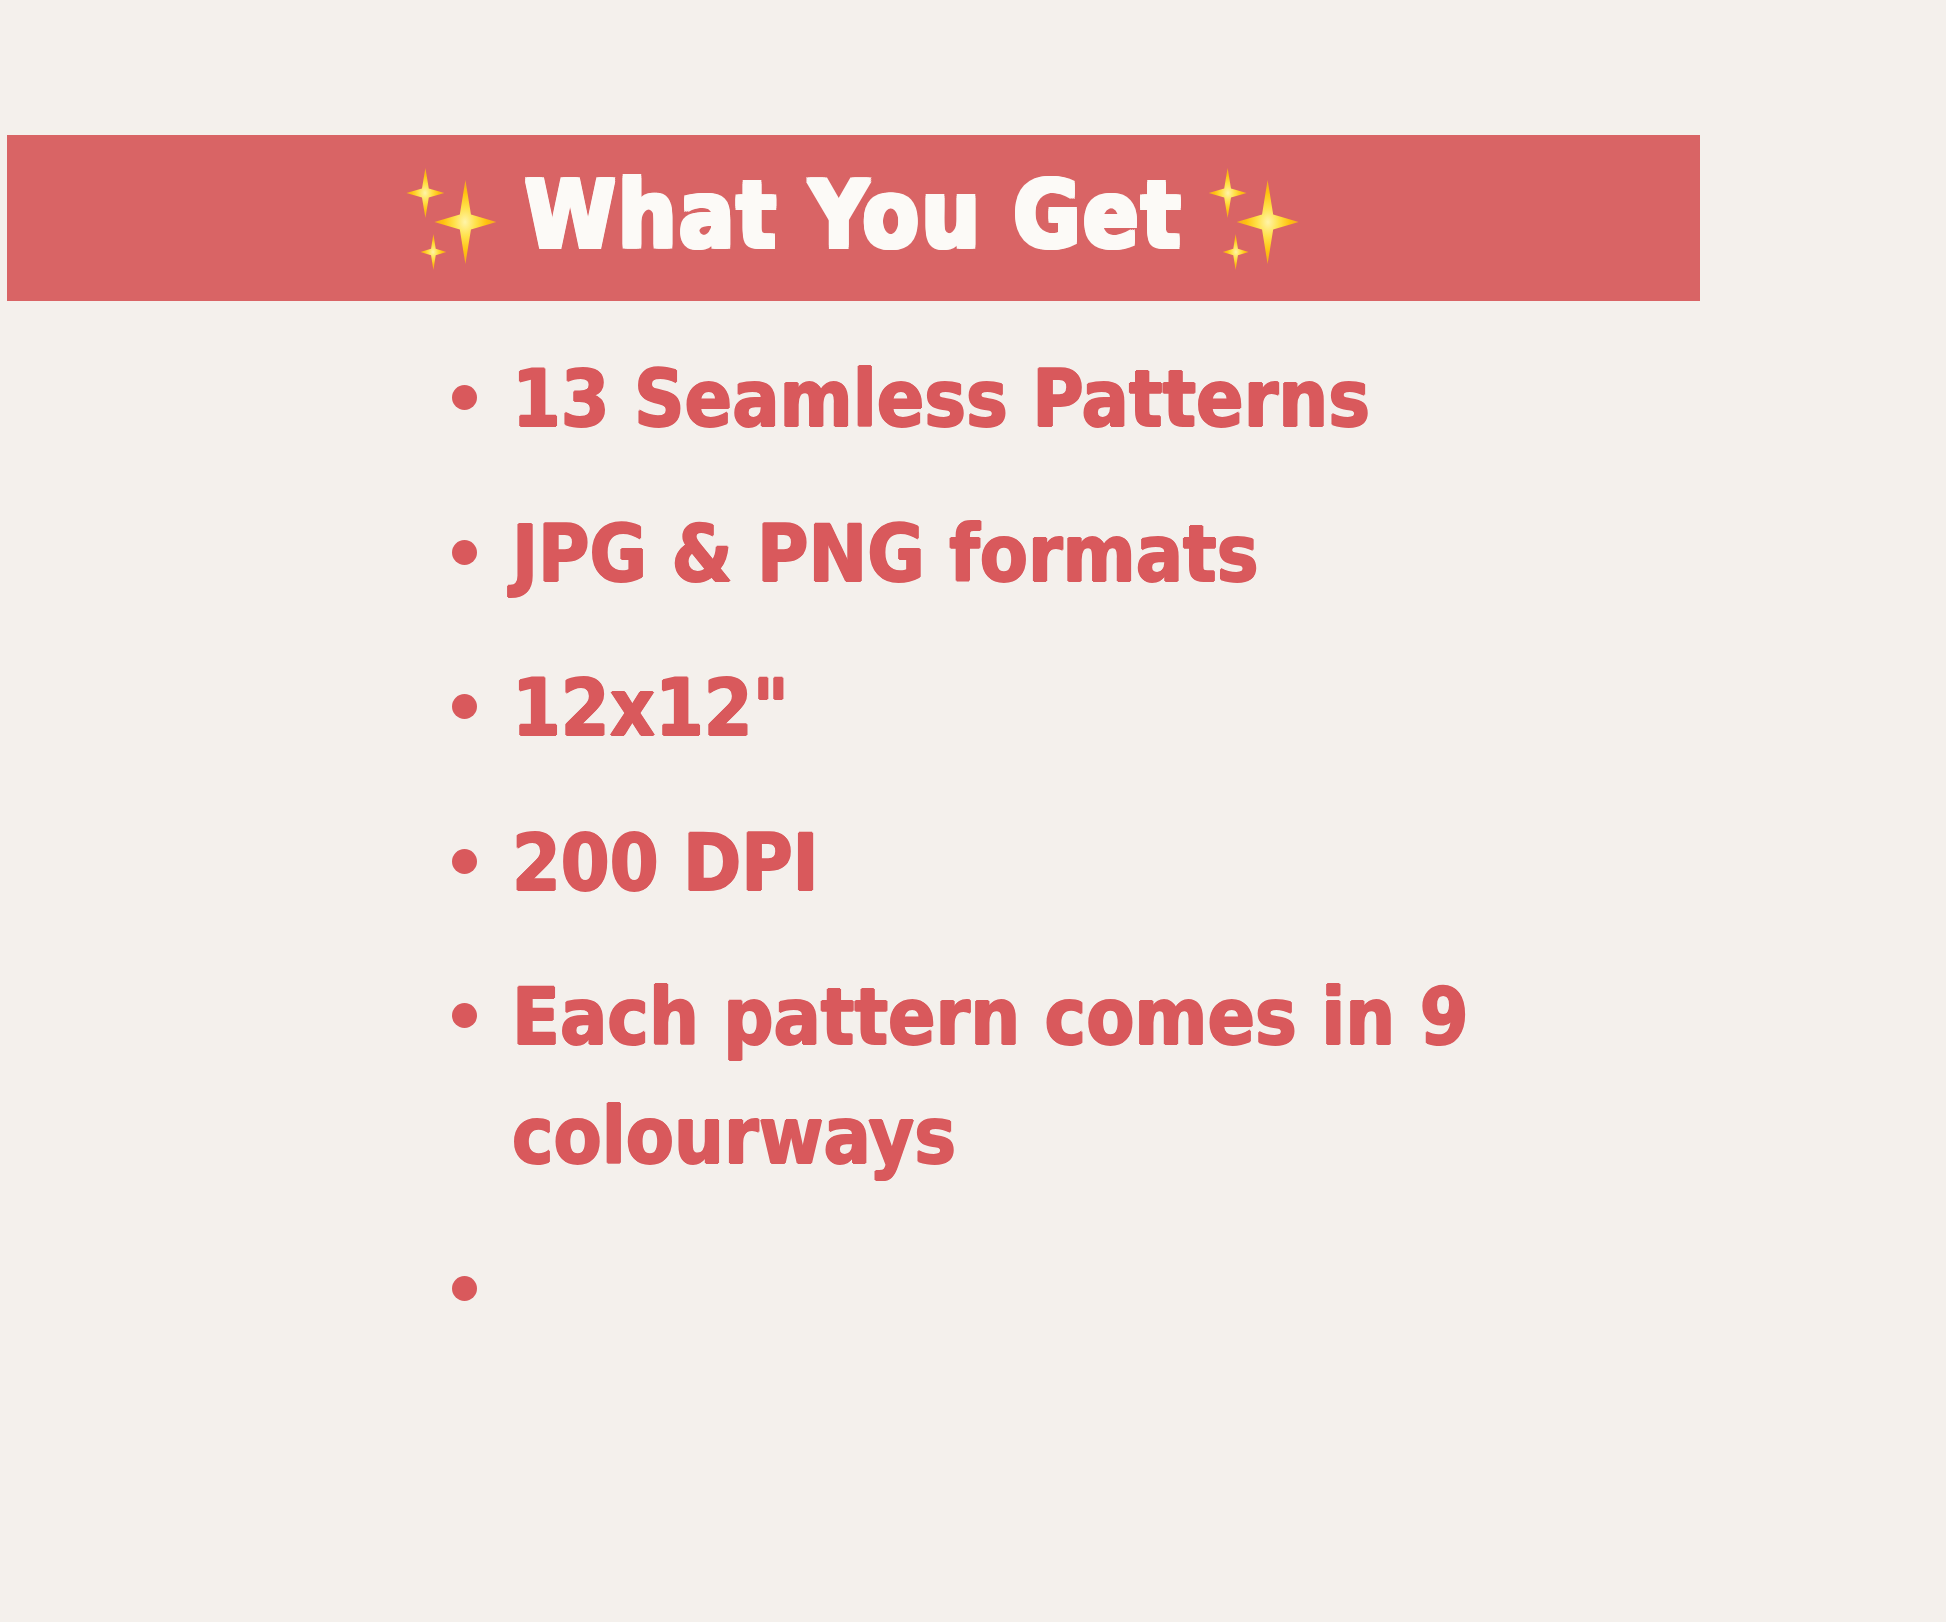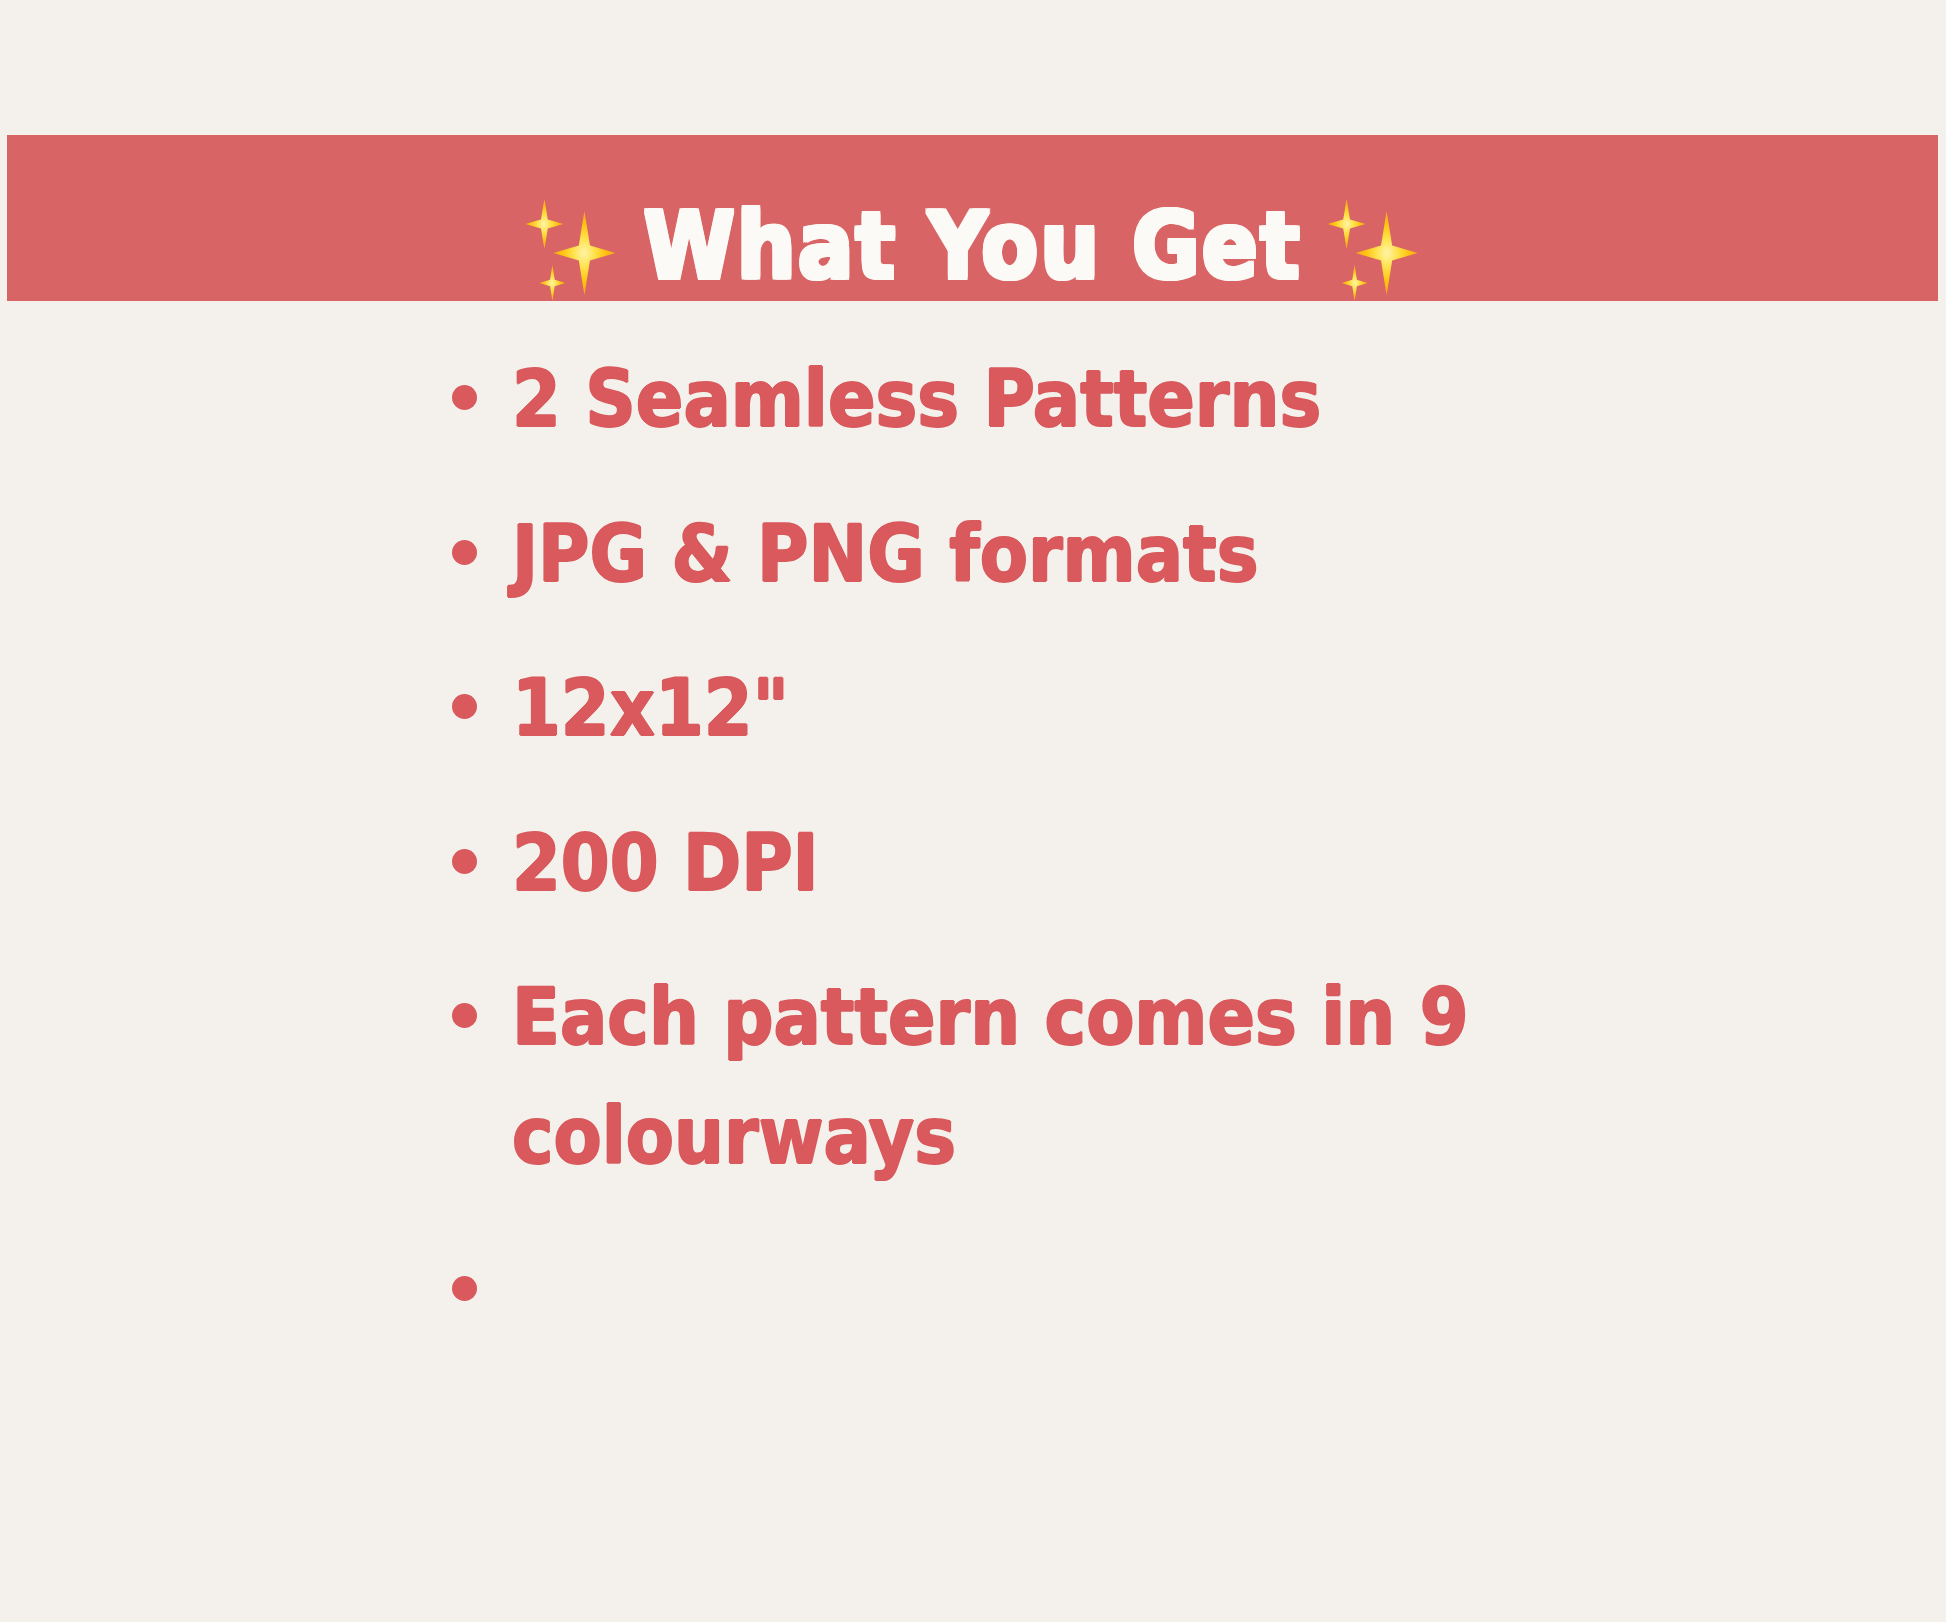--- a/index.html
+++ b/index.html
@@ -19,25 +19,25 @@
     width: 1946px;
     height: 1622px;
     background: #F4F0EC;
   }
 
   
   #header-banner {
     position: absolute;
     left: 7px;
     top: 135px;
-    width: 1931px;
+    width: 1693px;
     height: 166px;
     background: #D96465;
     display: flex;
-    align-items: flex-end;
+    align-items: center;
     justify-content: center;
     box-sizing: border-box;
   }
 
   #header-title-row {
     display: flex;
     align-items: center;
     justify-content: center;
     gap: 26px;
     transform: translateY(-2px);
@@ -146,21 +146,21 @@
         <span class="spark small"></span>
       </span>
 
     </div>
   </div>
 
   <ul id="feature-list">
 
     <li class="feature-item">
       <span class="bullet-dot"></span>
-      <span class="feature-label nowrap">2 Seamless Patterns</span>
+      <span class="feature-label nowrap">13 Seamless Patterns</span>
     </li>
 
     <li class="feature-item">
       <span class="bullet-dot"></span>
       <span class="feature-label nowrap">JPG &amp; PNG formats</span>
     </li>
 
 
     <li class="feature-item">
       <span class="bullet-dot"></span>

